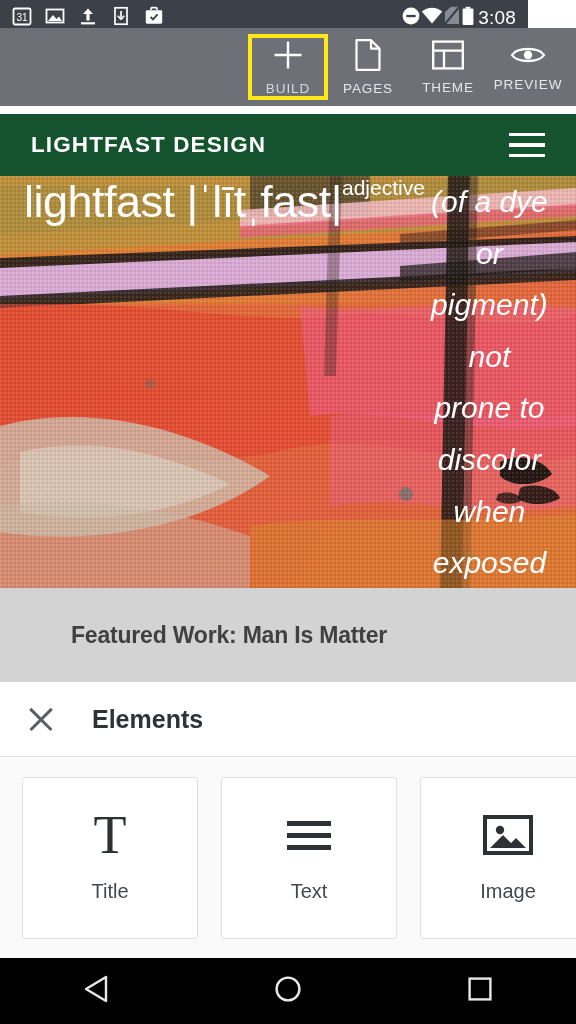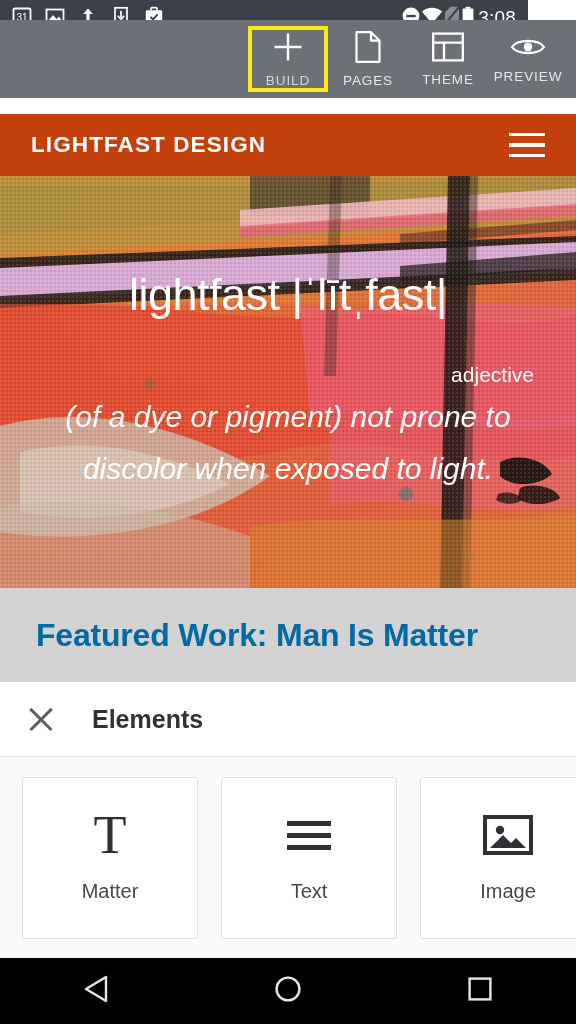--- a/index.html
+++ b/index.html
@@ -20,21 +20,21 @@
   .status-left { display: flex; align-items: center; gap: 13px; }
   .status-right { margin-left: auto; display: flex; align-items: center; }
   .sicon { display: block; }
   .clock {
     color: #ffffff; font-size: 19px; letter-spacing: .2px;
     font-family: "Liberation Sans", sans-serif; padding-left: 3px;
   }
 
   
   .toolbar {
-    position: absolute; top: 20px; left: 0; width: 576px; height: 78px;
+    position: absolute; top: 28px; left: 0; width: 576px; height: 78px;
     background: #6d7177;
     display: flex; align-items: center; justify-content: flex-end;
     padding-right: 8px;
   }
   .tool {
     width: 80px; height: 66px;
     display: flex; flex-direction: column; align-items: center; justify-content: center;
     gap: 5px; position: relative;
   }
   .tool.selected {
@@ -45,40 +45,40 @@
     font-size: 13.5px; color: #e6e7e8; letter-spacing: .9px;
     font-family: "Liberation Sans", sans-serif;
   }
   .tool.selected .tlabel { color: #d7d8d9; }
 
   
   .site { position: absolute; top: 114px; left: 0; width: 576px; height: 568px; overflow: hidden; }
 
   .site-header {
     position: relative; width: 576px; height: 62px;
-    background: #c2410c;
+    background: #14532d;
     display: flex; align-items: center; padding: 0 31px;
   }
   .site-title {
     color: #ffffff; font-size: 22.5px; font-weight: bold; letter-spacing: 1.1px;
     font-family: "Liberation Sans", sans-serif;
   }
   .hamburger { margin-left: auto; display: flex; flex-direction: column; gap: 7px; }
   .hamburger i { display: block; width: 36px; height: 3.5px; background: #ffffff; }
 
   
   .hero {
     position: relative; width: 576px; height: 412px; overflow: hidden;
     background: #c8682c;
   }
   .paint { position: absolute; inset: 0; }
   .hero-content {
     position: absolute; inset: 0; z-index: 5;
-    display: flex; flex-direction: column; justify-content: center;
-    padding: 0 40px;
+    display: flex; flex-direction: row; justify-content: space-between;
+    padding: 0 24px;
   }
   .hero-word {
     color: #ffffff; font-size: 45px; text-align: center; white-space: nowrap;
     font-family: "Liberation Sans", sans-serif; font-weight: normal;
     letter-spacing: -0.5px; margin-bottom: 42px;
   }
   .hero-pos {
     color: #ffffff; font-size: 21px; text-align: right;
     font-family: "Liberation Sans", sans-serif; margin-bottom: 4px; padding-right: 2px;
   }
@@ -86,22 +86,22 @@
     color: #ffffff; font-size: 30px; font-style: italic; text-align: center;
     line-height: 1.72; font-family: "Liberation Sans", sans-serif;
   }
 
   .featured {
     position: relative; width: 576px; height: 94px;
     background: #d3d3d3;
     display: flex; align-items: center; padding: 0 36px;
   }
   .featured-title {
-    font-size: 32px; font-weight: bold; color: #0369a1;
-    font-family: "Liberation Sans", sans-serif; letter-spacing: -0.2px;
+    font-size: 23px; font-weight: bold; color: #404040;
+    font-family: "Liberation Sans", sans-serif; letter-spacing: -0.2px; margin-left: 35px;
   }
 
   
   .sheet {
     position: absolute; left: 0; top: 682px; width: 576px; height: 336px;
     background: #ffffff;
   }
   .sheet-head {
     height: 75px; display: flex; align-items: center; padding: 0 24px;
     border-bottom: 1px solid #e3e3e3; background: #ffffff;
@@ -349,21 +349,21 @@
         </span>
       <span class="sheet-title">Elements</span>
     </div>
 
     <div class="cards">
 
       <div class="card">
         <span class="card-icon">
           <span class="glyph-T">T</span>
         </span>
-        <span class="card-label">Matter</span>
+        <span class="card-label">Title</span>
       </div>
 
       <div class="card">
         <span class="card-icon">
           <span class="glyph-lines">
               <i></i>
               <i></i>
               <i></i>
             </span>
         </span>

